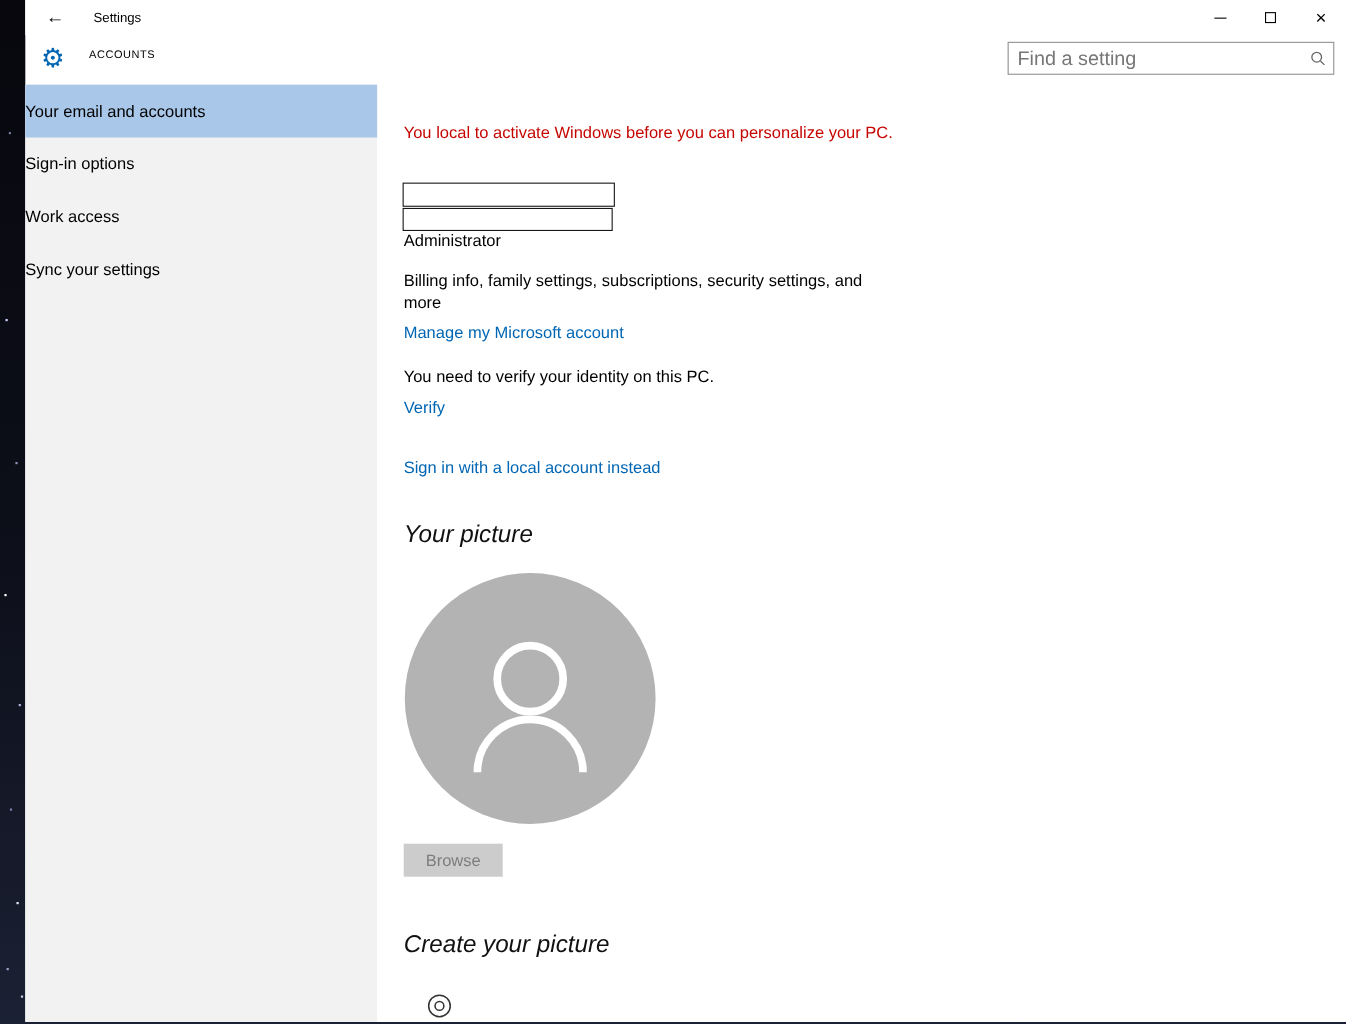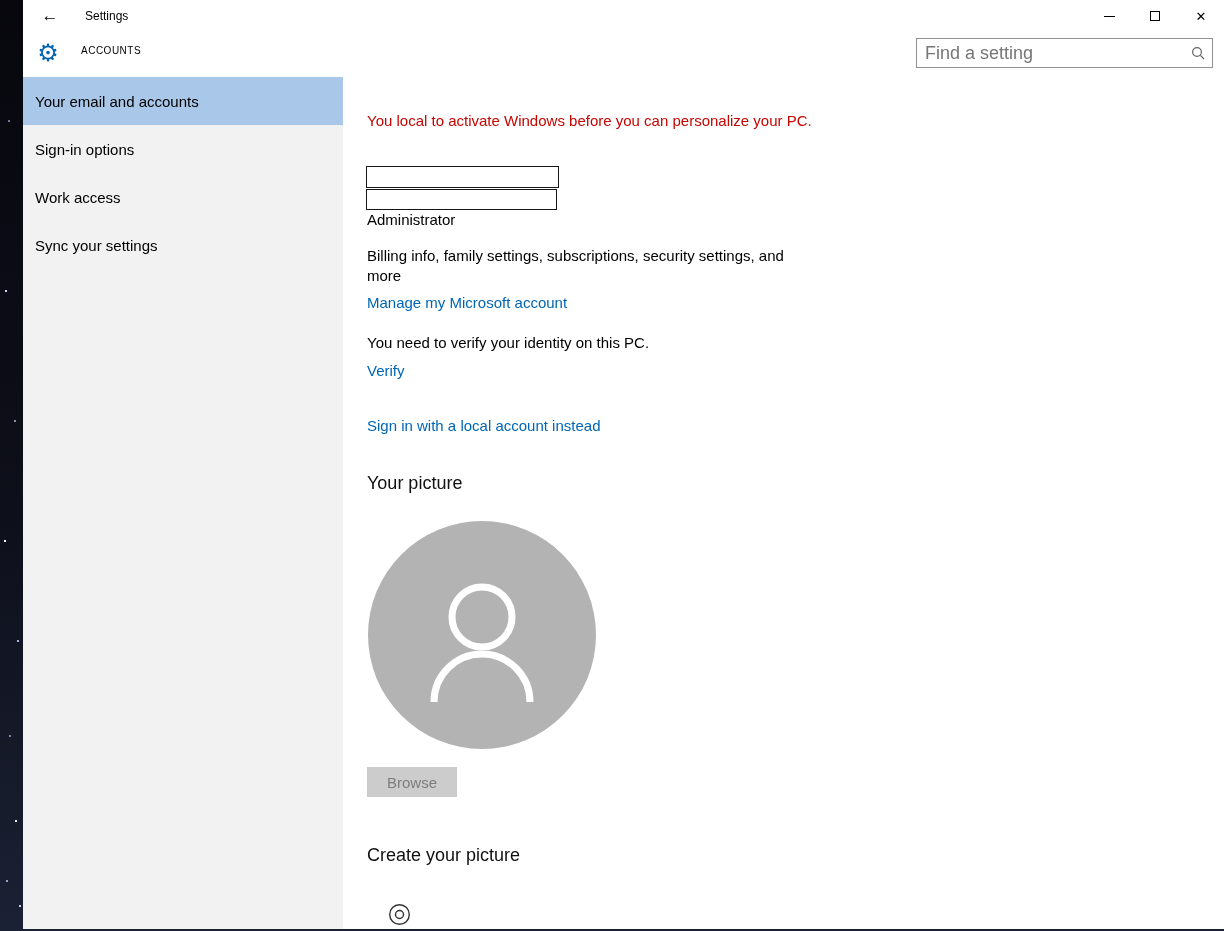--- a/index.html
+++ b/index.html
@@ -60,21 +60,21 @@
     background:transparent;
   }
   .search-input::placeholder { color:#767676; }
   .search-icon { width:28px; display:flex; align-items:center; justify-content:center; cursor:pointer; }
   
   .sidebar {
     position:absolute; left:0; top:77px; width:320px; bottom:0;
     background:#f2f2f2;
   }
   .side-item {
-    height:48px; display:flex; align-items:center; padding-left:12px;
+    height:48px; display:flex; align-items:center; padding-left:0;
     font-size:15px; color:#000; cursor:pointer;
   }
   .side-item.selected { background:var(--sidebar-selection,#a9c7e8); }
   
   .content {
     position:absolute; left:320px; top:77px; right:0; bottom:0; background:#fff;
   }
   .abs { position:absolute; }
   .warning {
     left:24px; top:35px; font-size:15px; color:var(--warning-text,#c50500);
@@ -83,21 +83,21 @@
   .redact { background:#fff; border:1px solid #161616; }
   .redact-1 { left:23px; top:89px;  width:193px; height:22px; }
   .redact-2 { left:23px; top:112px; width:191px; height:21px; }
   .role { left:24px; top:134px; font-size:15px; color:#000; }
   .desc { left:24px; top:169px; width:430px; font-size:15px; line-height:20px; color:#000; }
   .link { color:var(--accent,#0066b4); font-size:15px; cursor:pointer; text-decoration:none; display:inline-block; }
   .manage-link { left:24px; top:217px; }
   .verify-prompt { left:24px; top:257px; font-size:15px; color:#000; }
   .verify-link { left:24px; top:285px; }
   .local-link { left:24px; top:340px; }
-  .section-heading { font-size:18px; font-weight:300; color:#111; }
+  .section-heading { font-size:22px; font-weight:300; color:#111;font-style:italic; }
   .your-picture-heading { left:24px; top:396px; }
   .avatar {
     left:25px; top:444px; width:228px; height:228px; border-radius:50%;
     background:#b3b3b3; display:flex; align-items:center; justify-content:center;
   }
   .browse-button {
     left:24px; top:690px; width:90px; height:30px;
     background:#cccccc; color:#7d7d7d; border:none;
     font-family:"Liberation Sans", sans-serif; font-size:15px; cursor:pointer;
   }

